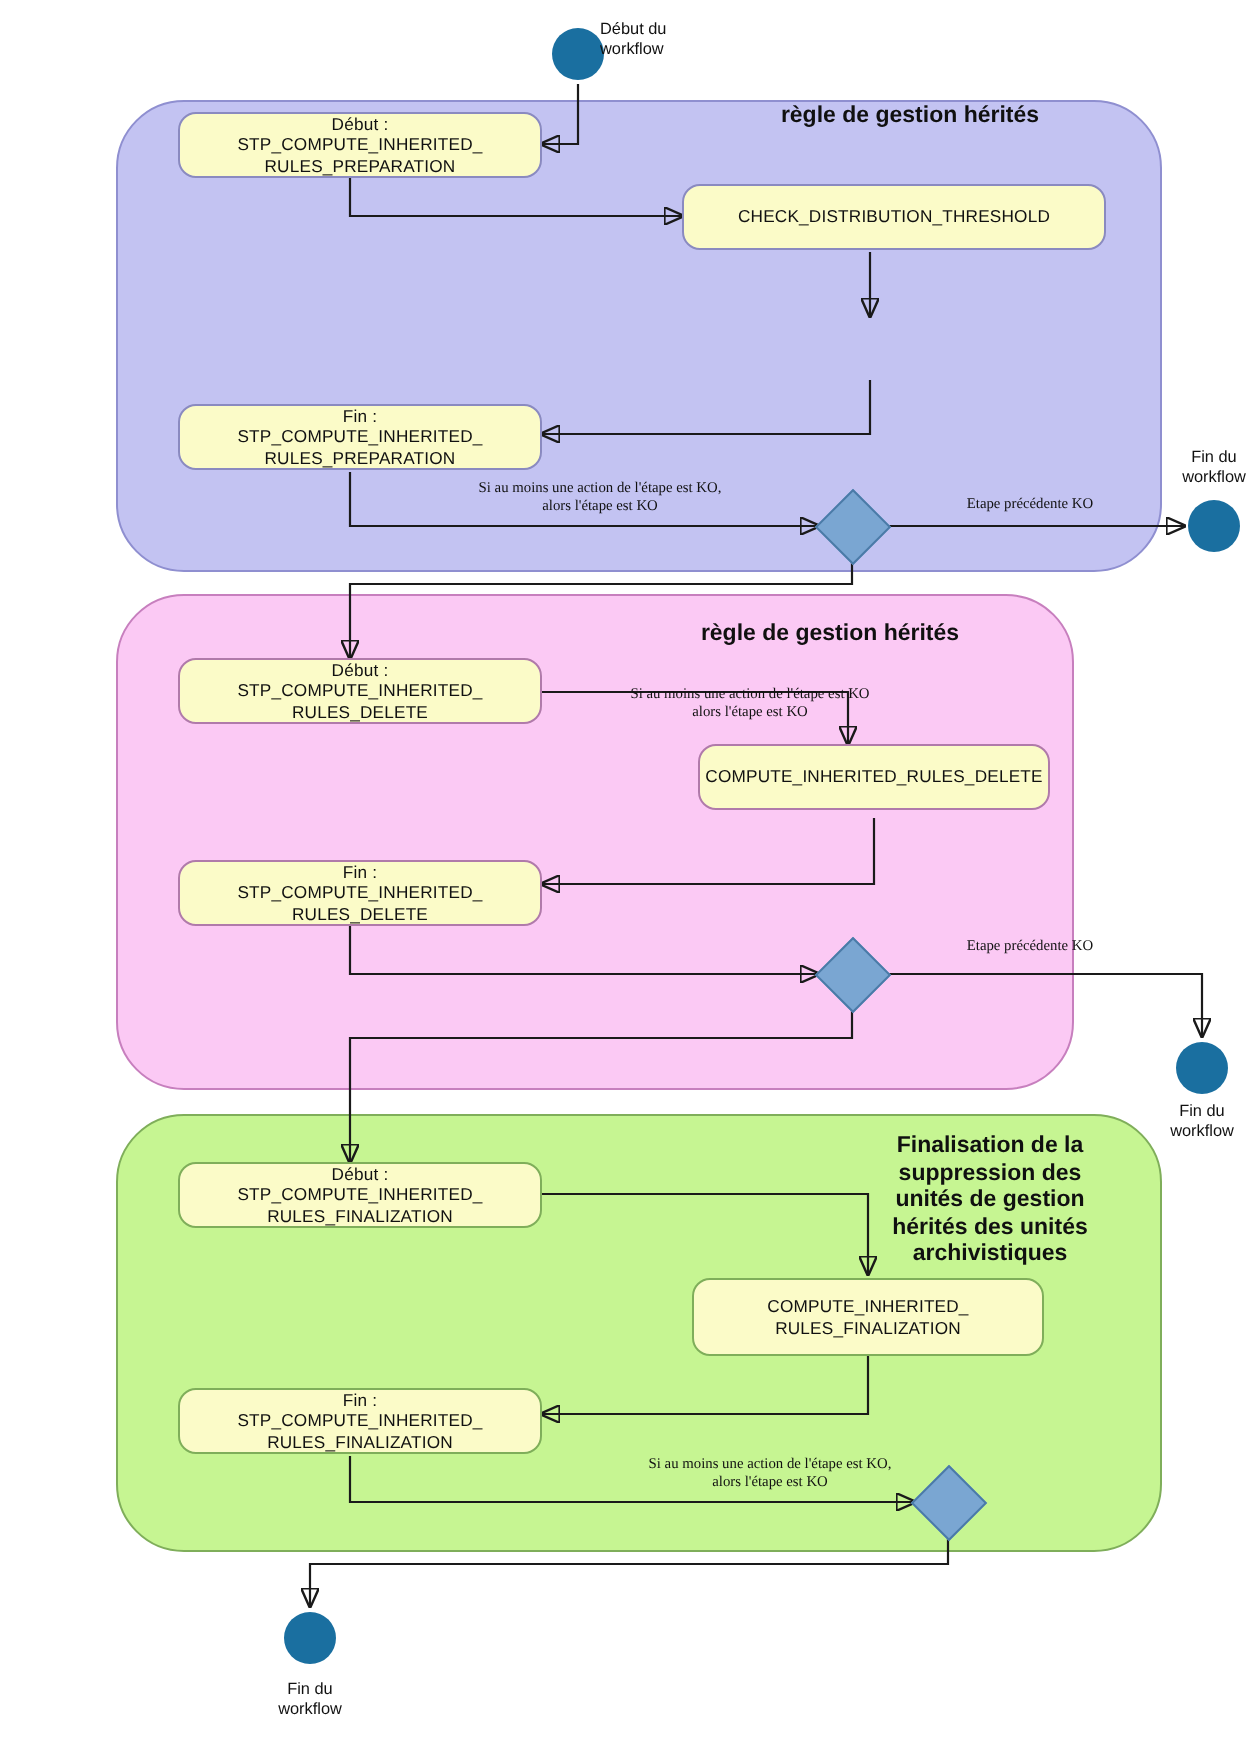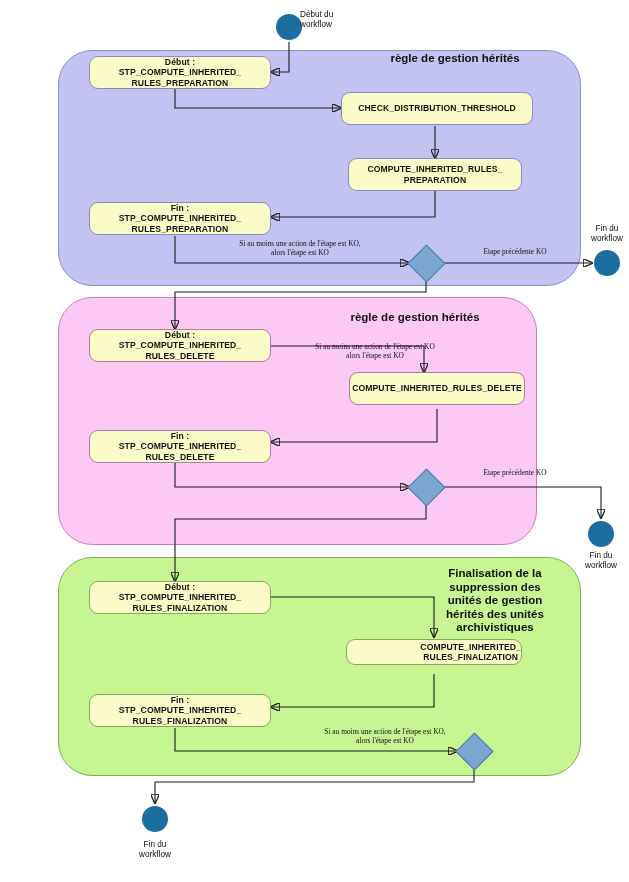--- a/index.html
+++ b/index.html
@@ -5,21 +5,21 @@
   html,body{margin:0;padding:0;background:#ffffff;}
   body{width:629px;height:882px;font-family:"Liberation Sans",sans-serif;}
   #canvas{position:relative;width:629px;height:882px;overflow:hidden;background:#fff;}
   .panel{position:absolute;border-radius:34px;box-sizing:border-box;}
   .panel.prep{background:#c3c3f2;border:1px solid #8f8fd0;}
   .panel.del{background:#fbc9f4;border:1px solid #c77fbe;}
   .panel.fin{background:#c6f592;border:1px solid #7fae5a;}
   .panel-title{position:absolute;font-weight:bold;font-size:11.5px;color:#101010;line-height:13.5px;text-align:center;}
   .node{position:absolute;box-sizing:border-box;background:#fbfbc8;border:1px solid #8a8ac0;border-radius:9px;
         display:flex;align-items:center;justify-content:center;text-align:center;
-        font-size:8.6px;color:#111;line-height:10.5px;letter-spacing:.1px;font-weight:bold;}
+        font-size:8.6px;color:#111;line-height:10.5px;letter-spacing:.1px;}
   .node.green-b{border-color:#7fae5a;}
   .node.pink-b{border-color:#b07aaa;}
   .circle{position:absolute;border-radius:50%;background:#1a6fa0;}
   .cap{position:absolute;font-size:8.2px;color:#111;line-height:10px;text-align:center;}
   .elabel{position:absolute;font-size:7.4px;color:#111;line-height:9.3px;text-align:center;white-space:nowrap;font-family:Liberation Serif, serif;}
   .diamond{position:absolute;width:25px;height:25px;background:#7aa6d2;border:1px solid #4b7ba8;
            transform:rotate(45deg);}
   svg.wires{position:absolute;left:0;top:0;width:629px;height:882px;overflow:visible;}
   svg.wires path,svg.wires line{stroke:#1a1a1a;stroke-width:1.1;fill:none;}
 </style>
@@ -89,32 +89,26 @@
   </div>
 
   <div class="node" style="left:89px;top:56px;width:182px;height:33px;">
     <div>
       <div>Début :</div>
       <div>STP_COMPUTE_INHERITED_</div>
       <div>RULES_PREPARATION</div>
     </div>
   </div>
 
-  <div class="node" style="left:341px;top:92px;width:192px;height:33px;">
+  <div class="node" style="left:341px;top:92px;width:212px;height:33px;">
     <div>
       <div>CHECK_DISTRIBUTION_THRESHOLD</div>
     </div>
   </div>
 
-  <div class="node" style="left:348px;top:158px;width:174px;height:33px;">
-    <div>
-      <div>COMPUTE_INHERITED_RULES_</div>
-      <div>PREPARATION</div>
-    </div>
-  </div>
 
   <div class="node" style="left:89px;top:202px;width:182px;height:33px;">
     <div>
       <div>Fin :</div>
       <div>STP_COMPUTE_INHERITED_</div>
       <div>RULES_PREPARATION</div>
     </div>
   </div>
 
   <div class="node pink-b" style="left:89px;top:329px;width:182px;height:33px;">
@@ -140,21 +134,21 @@
   </div>
 
   <div class="node green-b" style="left:89px;top:581px;width:182px;height:33px;">
     <div>
       <div>Début :</div>
       <div>STP_COMPUTE_INHERITED_</div>
       <div>RULES_FINALIZATION</div>
     </div>
   </div>
 
-  <div class="node green-b" style="left:346px;top:639px;width:176px;height:26px;justify-content:flex-end;">
+  <div class="node green-b" style="left:346px;top:639px;width:176px;height:39px;">
     <div>
       <div>COMPUTE_INHERITED_</div>
       <div>RULES_FINALIZATION</div>
     </div>
   </div>
 
   <div class="node green-b" style="left:89px;top:694px;width:182px;height:33px;">
     <div>
       <div>Fin :</div>
       <div>STP_COMPUTE_INHERITED_</div>

